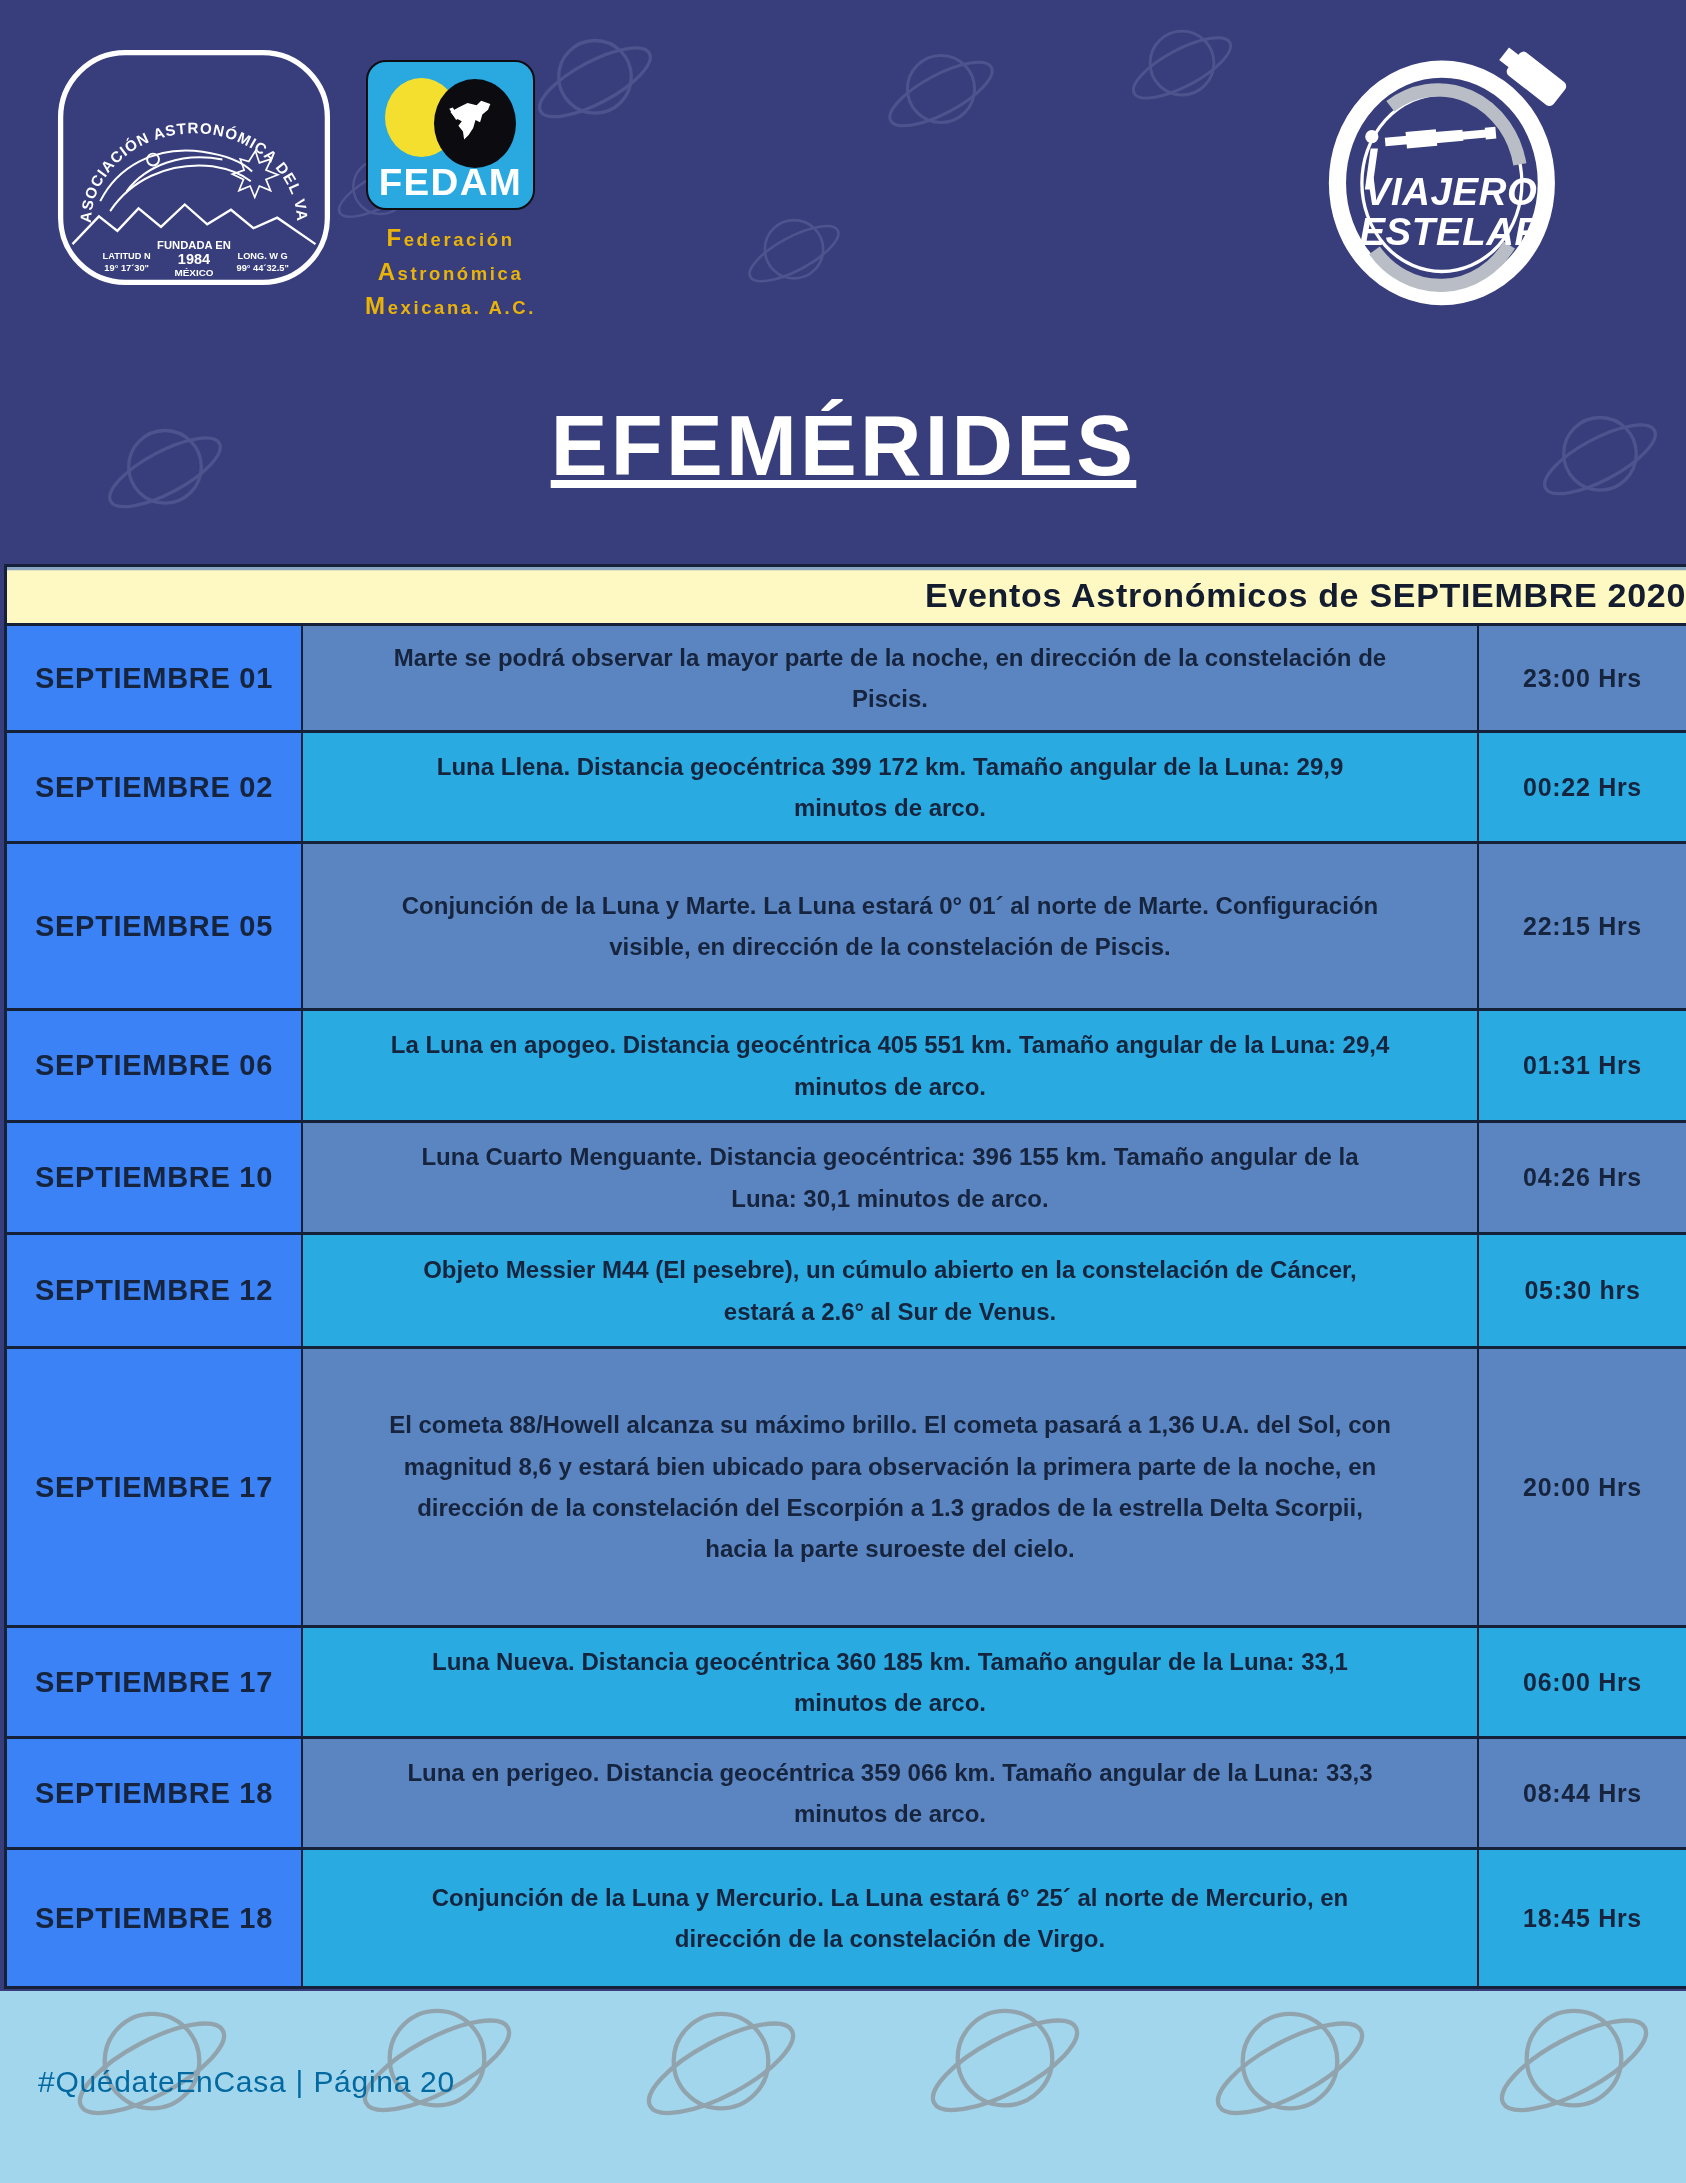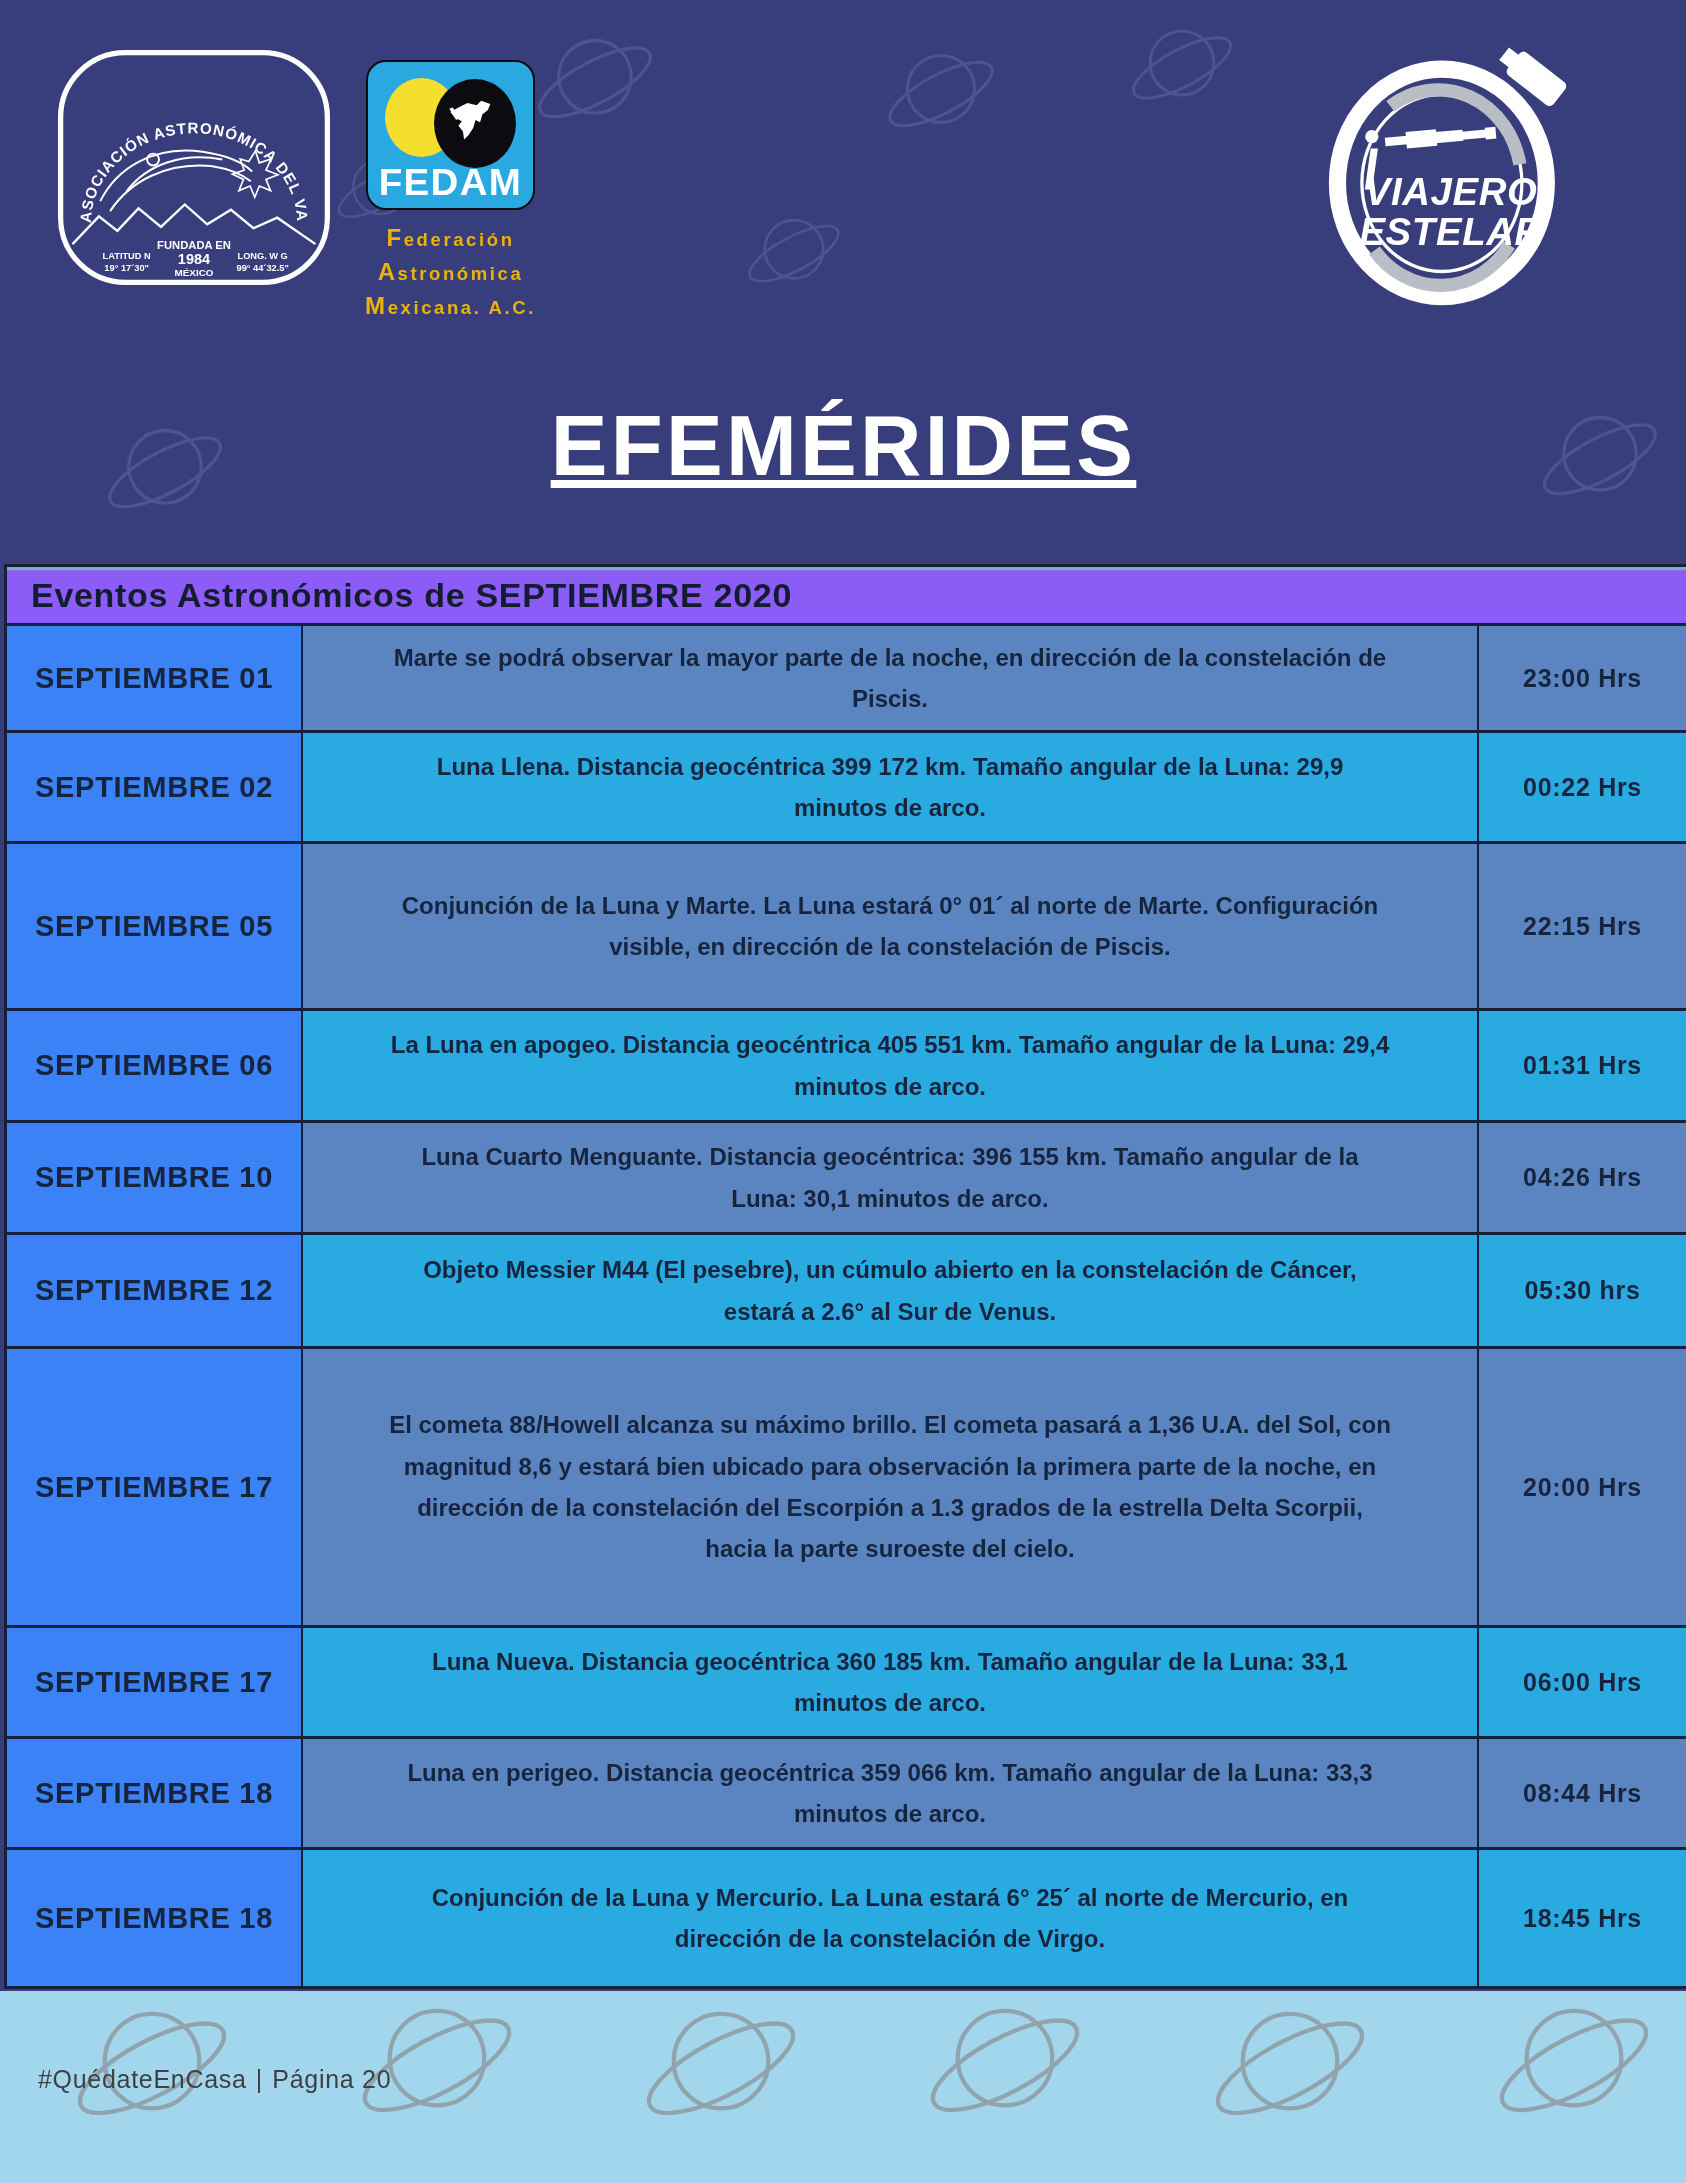--- a/index.html
+++ b/index.html
@@ -30,38 +30,38 @@
   .fedam-caption{margin-top:10.6px;color:#eab308;font-size:18.5px;font-weight:bold;
                  letter-spacing:2.6px;line-height:1.42;}
   .fedam-caption div::first-letter{font-size:24px;}
 
   
   .logo-viajero{position:absolute;left:1311px;top:32px;width:275px;height:278px;}
 
   
   .etable{position:absolute;left:4px;top:564px;width:1679px;z-index:2;
           border:3.3px solid #152138;background:#152138;}
-  .band{background:#8b5cf6;box-shadow:inset 0 3.3px 0 #8ba6c3;min-height:56px;
-        display:flex;align-items:center;justify-content:flex-start;padding-left:24px;}
+  .band{background:#fef9c3;box-shadow:inset 0 3.3px 0 #8ba6c3;min-height:56px;
+        display:flex;align-items:center;justify-content:flex-end;padding-left:24px;}
   .band-title{font-size:34px;font-weight:bold;color:#141c30;letter-spacing:0.7px;}
   .trow{display:grid;grid-template-columns:296px 1176px 1fr;border-top:3.3px solid #152138;}
   .cell{display:flex;align-items:center;justify-content:center;text-align:center;
         color:#16243e;font-weight:bold;}
   .date{background:#3b82f6;border-right:2.6px solid #152138;font-size:29px;letter-spacing:0.7px;}
   .desc{background:#5b85c1;border-right:2.6px solid #152138;font-size:24px;
         line-height:1.72;padding:6.6px 20px;}
   .desc span{max-width:1005px;display:inline-block;}
   .time{background:#5b85c1;font-size:25px;letter-spacing:0.7px;}
   .trow.hl .desc,.trow.hl .time{background:#29abe2;}
 
   
   .page-footer{position:absolute;left:0;top:1991px;width:1687px;height:192px;
                background:#a2d6ec;overflow:hidden;z-index:1;}
   .page-footer .doodle{color:#8e979e;opacity:.8;}
-  .footer-text{position:absolute;left:38px;top:74px;font-size:25px;color:#404040;
+  .footer-text{position:absolute;left:38px;top:74px;font-size:30px;color:#0369a1;
                letter-spacing:0.7px;}
   .footer-text span{margin-right:9.3px;}
 </style>
 </head>
 <body>
 
 <svg width="0" height="0" style="position:absolute">
   <defs>
     <symbol id="saturn" viewBox="0 0 120 120">
       <circle cx="60" cy="58" r="33" fill="none" stroke="currentColor" stroke-width="3"></circle>

